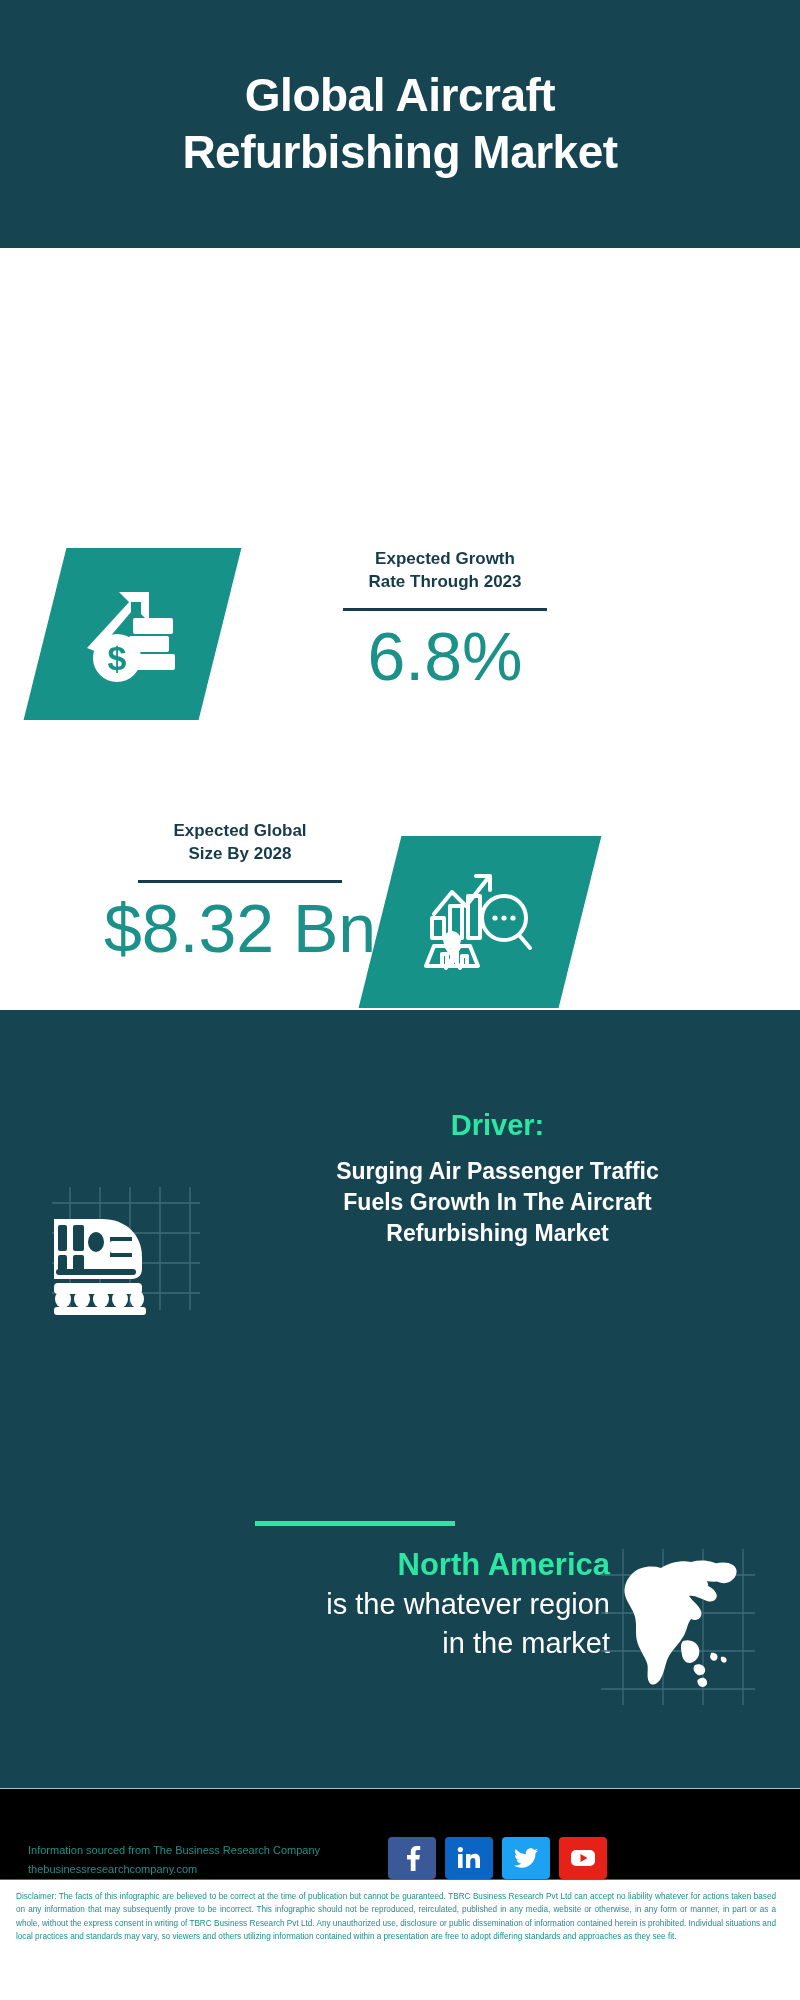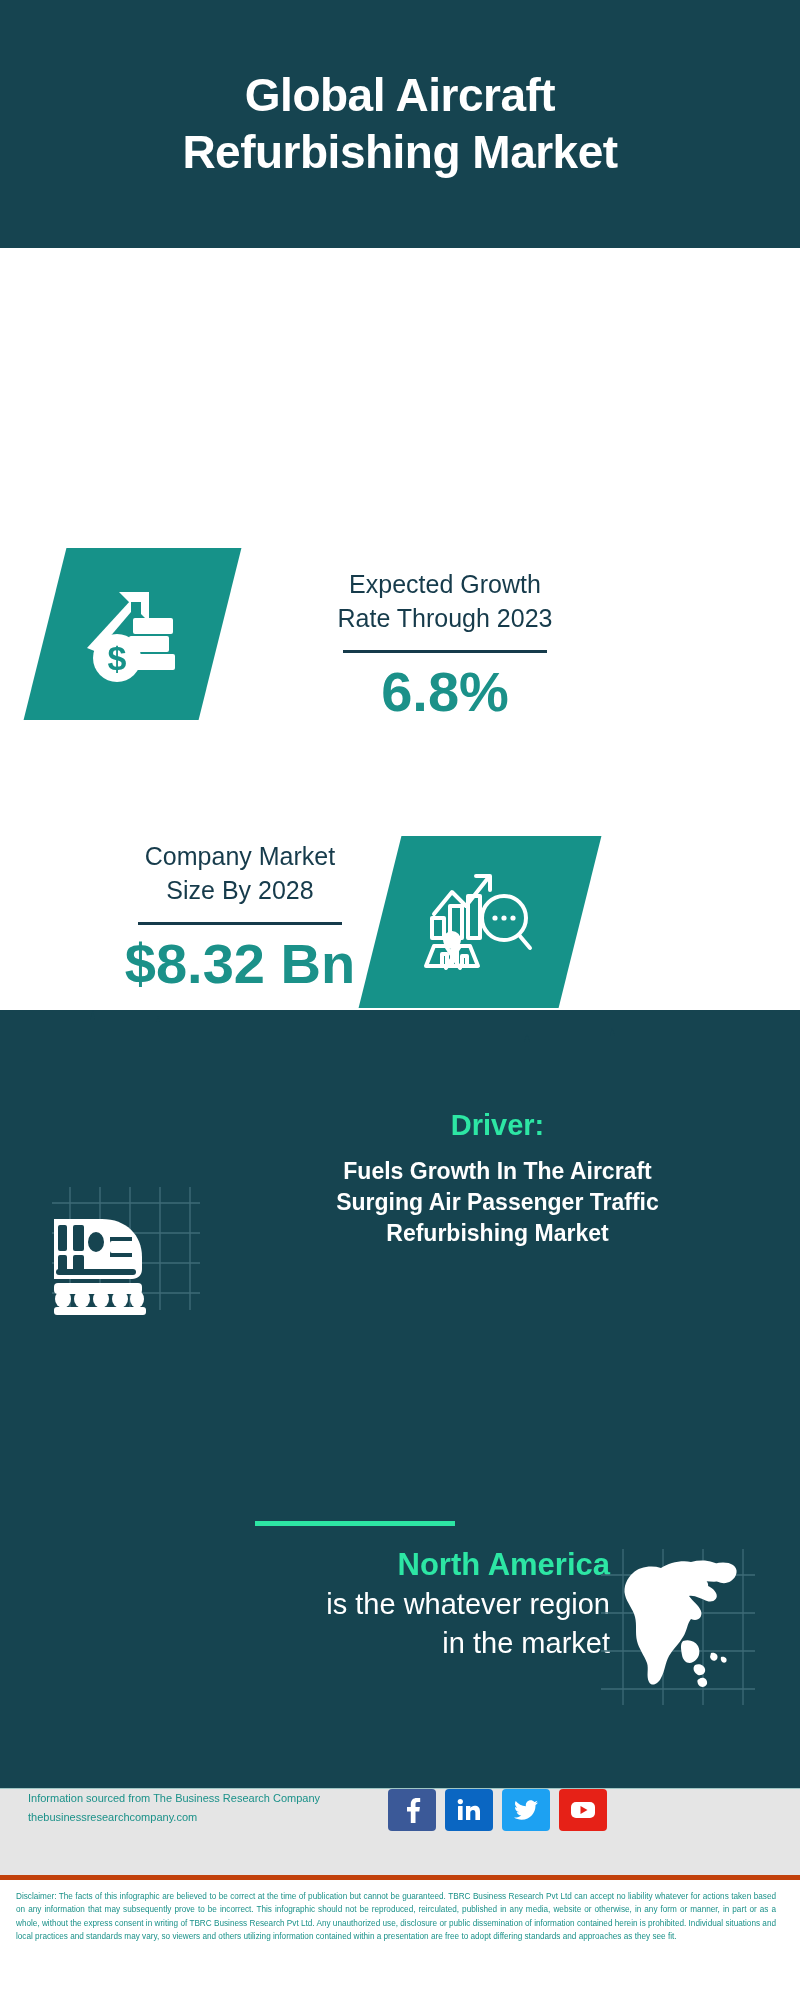--- a/index.html
+++ b/index.html
@@ -54,34 +54,33 @@
     transform: skewX(-14deg);
     display: flex;
     align-items: center;
     justify-content: center;
   }
   .para > svg { transform: skewX(14deg); }
 
   .stat-block { position: absolute; text-align: center; }
   .stat-label {
     color: #163b4b;
-    font-size: 25px;
-    font-weight: normal;
+    font-size: 17px;
+    font-weight: bold;
     line-height: 1.35;
-    margin-top: 20px;
   }
   .stat-rule {
     height: 3px;
     background: #163b4b;
     margin: 14px auto 10px auto;
   }
   .stat-value {
     color: #1b9189;
-    font-size: 56px;
-    font-weight: bold;
+    font-size: 68px;
+    font-weight: normal;
     line-height: 1.05;
   }
 
   
   #growth-icon { left: 45px; top: 300px; width: 175px; height: 172px; }
   #growth-stat { left: 245px; top: 300px; width: 400px; }
   #growth-stat .stat-rule { width: 204px; }
 
   
   #size-stat  { left: 40px; top: 572px; width: 400px; }
@@ -166,25 +165,25 @@
     left: 595px; top: 1545px;
     width: 165px; height: 165px;
   }
 
   
   .footer-band {
     position: absolute;
     left: 0; top: 1788px;
     width: 800px;
     height: 92px;
-    background: #e5e5e5;
+    background: #000000;
     border-top: 1px solid #9fc6c4;
-    border-bottom: 5px solid #c2410c;
+    border-bottom: 1px solid #c2410c;
     display: flex;
-    align-items: flex-start;
+    align-items: flex-end;
   }
   .source-text {
     margin-left: 28px;
     width: 350px;
   }
   .source-line {
     color: #1b9189;
     font-size: 11px;
     line-height: 1.75;
   }
@@ -260,21 +259,21 @@
       <div class="stat-label">
         <div>Expected Growth</div>
         <div>Rate Through 2023</div>
       </div>
       <div class="stat-rule"></div>
       <div class="stat-value">6.8%</div>
     </div>
 
     <div class="stat-block" id="size-stat">
       <div class="stat-label">
-        <div>Company Market</div>
+        <div>Expected Global</div>
         <div>Size By 2028</div>
       </div>
       <div class="stat-rule"></div>
       <div class="stat-value">$8.32 Bn</div>
     </div>
 
     <div class="para" id="size-icon">
       <svg width="120" height="120" viewBox="0 0 120 120" aria-hidden="true">
         <g fill="none" stroke="#ffffff" stroke-width="4" stroke-linecap="round" stroke-linejoin="round">
           <polyline points="14,52 32,30 46,44 68,16"></polyline>
@@ -342,22 +341,22 @@
       </g>
       <g fill="#ffffff">
         <rect x="70" y="56" width="26" height="12" rx="2"></rect>
       </g>
     </svg>
   </div>
 
   <div class="driver-text">
     <div class="driver-heading">Driver:</div>
     <div class="driver-body">
+      <div>Surging Air Passenger Traffic</div>
       <div>Fuels Growth In The Aircraft</div>
-      <div>Surging Air Passenger Traffic</div>
       <div>Refurbishing Market</div>
     </div>
   </div>
 
   <div class="mint-rule"></div>
 
   <div class="region-text">
     <div class="region-name">North America</div>
     <div class="region-sub">is the whatever region</div>
     <div class="region-sub">in the market</div>

